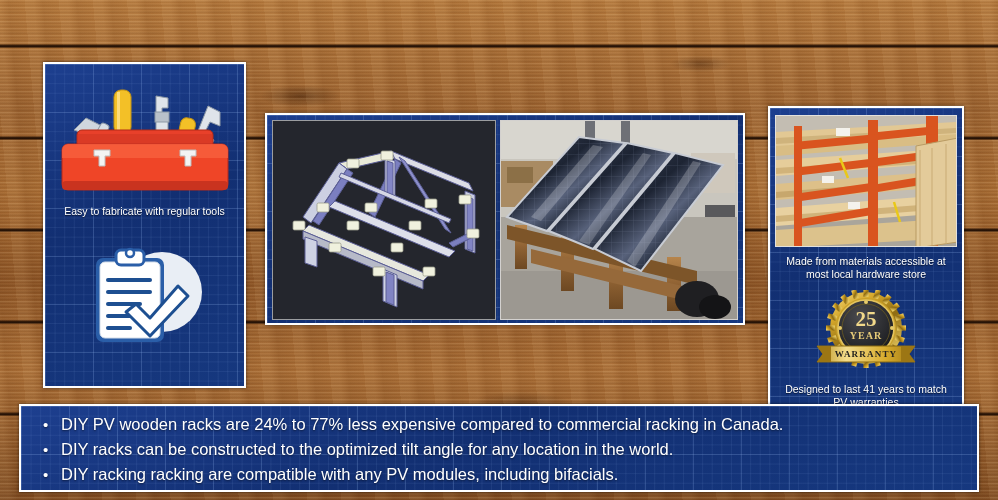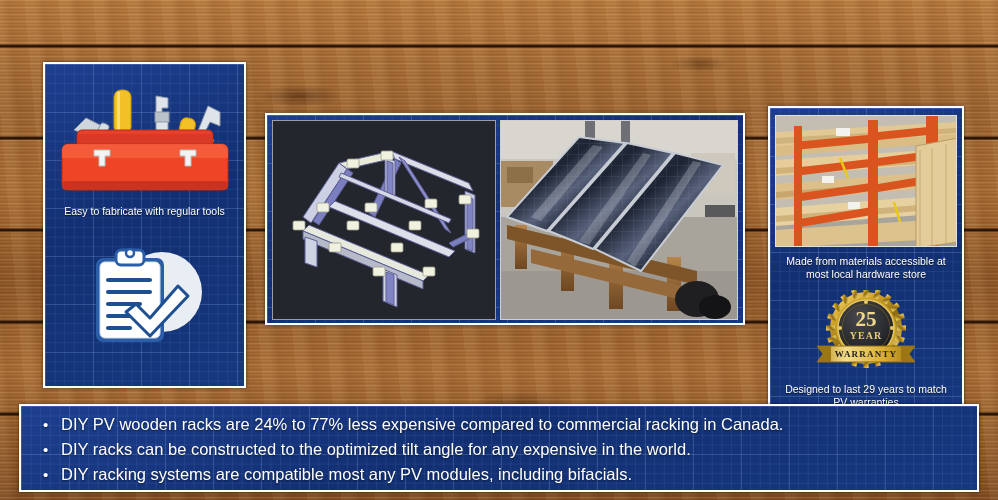--- a/index.html
+++ b/index.html
@@ -478,31 +478,31 @@
         <text x="53" y="36" text-anchor="middle" font-family="Liberation Serif, serif" font-size="21" font-weight="bold" fill="#f2d98a">25</text>
         <text x="53" y="49" text-anchor="middle" font-family="Liberation Serif, serif" font-size="10" font-weight="bold" fill="#e8cc79" letter-spacing="1">YEAR</text>
 
         <path d="M4 56 L102 56 L96 64 L102 72 L4 72 L10 64 Z" fill="url(#ribg)" stroke="#8a6a12" stroke-width="1"></path>
         <path d="M4 56 L18 56 L18 72 L4 72 L10 64 Z" fill="#9c7614"></path>
         <path d="M88 56 L102 56 L96 64 L102 72 L88 72 Z" fill="#9c7614"></path>
         <text x="53" y="67" text-anchor="middle" font-family="Liberation Serif, serif" font-size="9" font-weight="bold" fill="#23221f" letter-spacing="1.2">WARRANTY</text>
       </svg>
     </div>
 
-    <div id="right-cap-2" class="cap">Designed to last 29 years to match PV warranties</div>
+    <div id="right-cap-2" class="cap">Designed to last 41 years to match PV warranties</div>
   </div>
 
   <div id="bullets-panel" class="blueprint">
     <div class="bullet-row">
       <span class="bullet-dot">•</span>
       <span>DIY PV wooden racks are 24% to 77% less expensive compared to commercial racking in Canada.</span>
     </div>
     <div class="bullet-row">
       <span class="bullet-dot">•</span>
-      <span>DIY racks can be constructed to the optimized tilt angle for any expensive in the world.</span>
+      <span>DIY racks can be constructed to the optimized tilt angle for any location in the world.</span>
     </div>
     <div class="bullet-row">
       <span class="bullet-dot">•</span>
-      <span>DIY racking systems are compatible most any PV modules, including bifacials.</span>
+      <span>DIY racking racking are compatible with any PV modules, including bifacials.</span>
     </div>
   </div>
 
 </div>
 
 </body></html>

